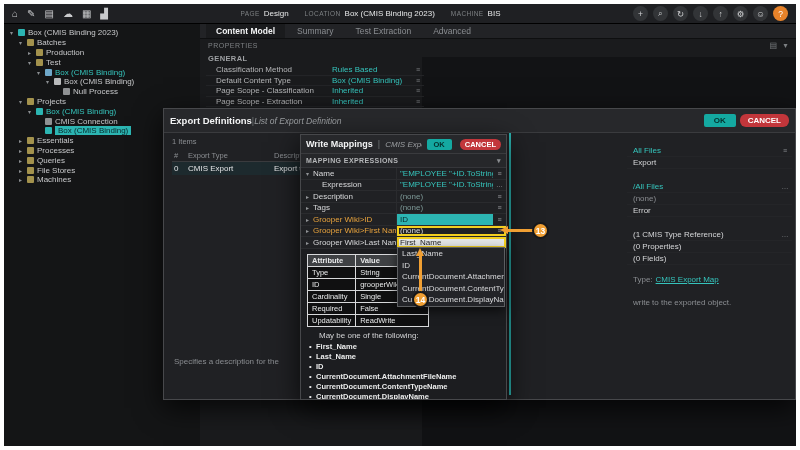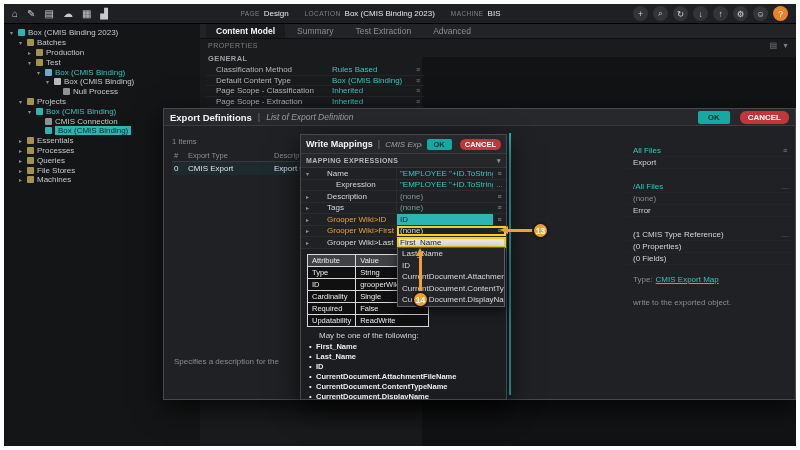--- a/index.html
+++ b/index.html
@@ -41,21 +41,21 @@
   .props-tools span{cursor:pointer;}
   .prop-grid{width:218px;margin-left:6px;position:relative;z-index:1;}
   .pg-section{font-size:7.5px;font-weight:bold;color:#9fa1a4;letter-spacing:.4px;height:13px;display:flex;align-items:center;padding-left:2px;}
   .pg-row{height:10.5px;display:flex;align-items:center;font-size:8px;border-bottom:1px solid #232427;cursor:pointer;}
   .pg-row .lbl{width:126px;color:#b5b6b8;padding-left:10px;overflow:hidden;white-space:nowrap;}
   .pg-row .val{flex:1;color:#35c4bc;overflow:hidden;white-space:nowrap;}
   .pg-row .btn{width:12px;color:#7d8083;font-size:7px;text-align:center;}
 
   
   .dlg{position:absolute;background:#202124;border:1px solid #47484b;box-shadow:0 8px 26px rgba(0,0,0,.75);}
-  .dlg-head{height:17px;display:flex;align-items:center;gap:6px;padding:0 6px;background:#27282b;border-bottom:1px solid #3a3b3e;}
+  .dlg-head{height:24px;display:flex;align-items:center;padding:0 6px;background:#27282b;border-bottom:1px solid #3a3b3e;}
   .dlg-title{font-size:9.5px;font-weight:bold;color:#f2f3f4;white-space:nowrap;}
   .dlg-sep{color:#6f7275;font-size:9px;}
   .dlg-sub{font-size:8.5px;font-style:italic;color:#9a9da0;flex:1;white-space:nowrap;overflow:hidden;}
   .btn-ok{background:#14a9a1;color:#04302d;font-size:8px;font-weight:bold;padding:2px 10px;border-radius:2px;cursor:pointer;}
   .btn-cancel{background:#c2363b;color:#ffffff;font-size:8px;font-weight:bold;padding:2px 8px;border-radius:6px;margin-left:4px;cursor:pointer;}
 
   
   .export-dlg{left:159px;top:104px;width:633px;height:292px;z-index:5;}
   .export-left{position:absolute;left:8px;top:28px;width:330px;}
   .items-count{font-size:7.5px;color:#8a8d91;margin-bottom:4px;}
@@ -80,37 +80,37 @@
   
   .wm-dlg{left:296px;top:130px;width:207px;height:266px;z-index:10;display:flex;flex-direction:column;}
   .wm-dlg .dlg-head{height:19px;padding:0 5px;gap:5px;}
   .wm-dlg .dlg-title{font-size:9px;}
   .wm-dlg .dlg-sub{font-size:8px;}
   .wm-dlg .btn-ok{padding:1px 7px;font-size:7.5px;}
   .wm-dlg .btn-cancel{padding:1px 5px;font-size:7.5px;margin-left:3px;}
   .wm-section{height:14px;background:#26272a;border-bottom:1px solid #35363a;display:flex;align-items:center;justify-content:space-between;padding:0 5px;font-size:7px;font-weight:bold;color:#b5b7b9;letter-spacing:.4px;}
   .wm-section .chev{font-size:7px;color:#8a8d91;cursor:pointer;}
   .wm-row{height:11.5px;display:flex;align-items:stretch;border-bottom:1px solid #2a2b2e;font-size:8px;cursor:pointer;}
-  .wm-row .lblwrap{width:96px;display:flex;align-items:center;gap:16px;padding-left:3px;border-right:1px solid #2a2b2e;flex:0 0 auto;overflow:hidden;}
+  .wm-row .lblwrap{width:96px;display:flex;align-items:center;gap:2px;padding-left:3px;border-right:1px solid #2a2b2e;flex:0 0 auto;overflow:hidden;}
   .wm-row .exp{width:7px;font-size:6px;color:#8f9295;flex:0 0 auto;text-align:center;}
   .wm-row .lbl{color:#d8d9db;white-space:nowrap;overflow:hidden;}
   .wm-row.label-color-orange .lbl{color:#e8a33d;}
   .wm-row .valwrap{flex:1;display:flex;align-items:stretch;min-width:0;}
   .wm-row .val{flex:1;display:flex;align-items:center;padding-left:3px;color:#d8d9db;white-space:nowrap;overflow:hidden;min-width:0;}
   .wm-row.value-color-teal .val{color:#35c4bc;}
   .wm-row.value-color-dim .val{color:#7e9a98;}
   .wm-row .btn{width:13px;display:flex;align-items:center;justify-content:center;color:#9a9da0;font-size:7px;flex:0 0 auto;}
   .wm-row.value-style-selected .val{background:#2cb5b2;color:#062a2c;}
   .wm-row.value-style-callout .valwrap{outline:2px solid #f3cf1f;outline-offset:-2px;}
   .wm-row.value-style-editor .valwrap{background:#e3e5e6;outline:2px solid #f3cf1f;outline-offset:-2px;}
   .wm-row.value-style-editor .val{color:#1f2022;}
   .wm-help{flex:1;background:#1c1d20;padding:5px 6px;overflow:hidden;}
   .tt-table{border-collapse:collapse;margin-bottom:4px;background:rgba(15,15,16,.92);}
   .tt-table th,.tt-table td{border:1px solid #d8d9db;font-size:7.5px;padding:1px 4px;color:#e8e9ea;text-align:left;white-space:nowrap;}
-  .tt-table th{background:#3f4144;font-weight:normal;}
+  .tt-table th{background:#3f4144;font-weight:bold;}
   .tt-intro{font-size:8px;color:#d2d3d5;margin:4px 12px 2px;}
   .tt-list{list-style:none;}
   .tt-list li{font-size:7.5px;font-weight:bold;color:#eceded;line-height:10px;padding-left:9px;position:relative;white-space:nowrap;}
   .tt-list li::before{content:"\2022";position:absolute;left:2px;}
 
   
   .dropdown{position:absolute;left:393px;top:243px;width:108px;background:#232428;border:1px solid #5c5e61;box-shadow:0 4px 10px rgba(0,0,0,.6);z-index:20;}
   .dd-item{height:11.5px;display:flex;align-items:center;padding-left:4px;font-size:8px;color:#d8d9db;cursor:pointer;white-space:nowrap;overflow:hidden;}
 
   

